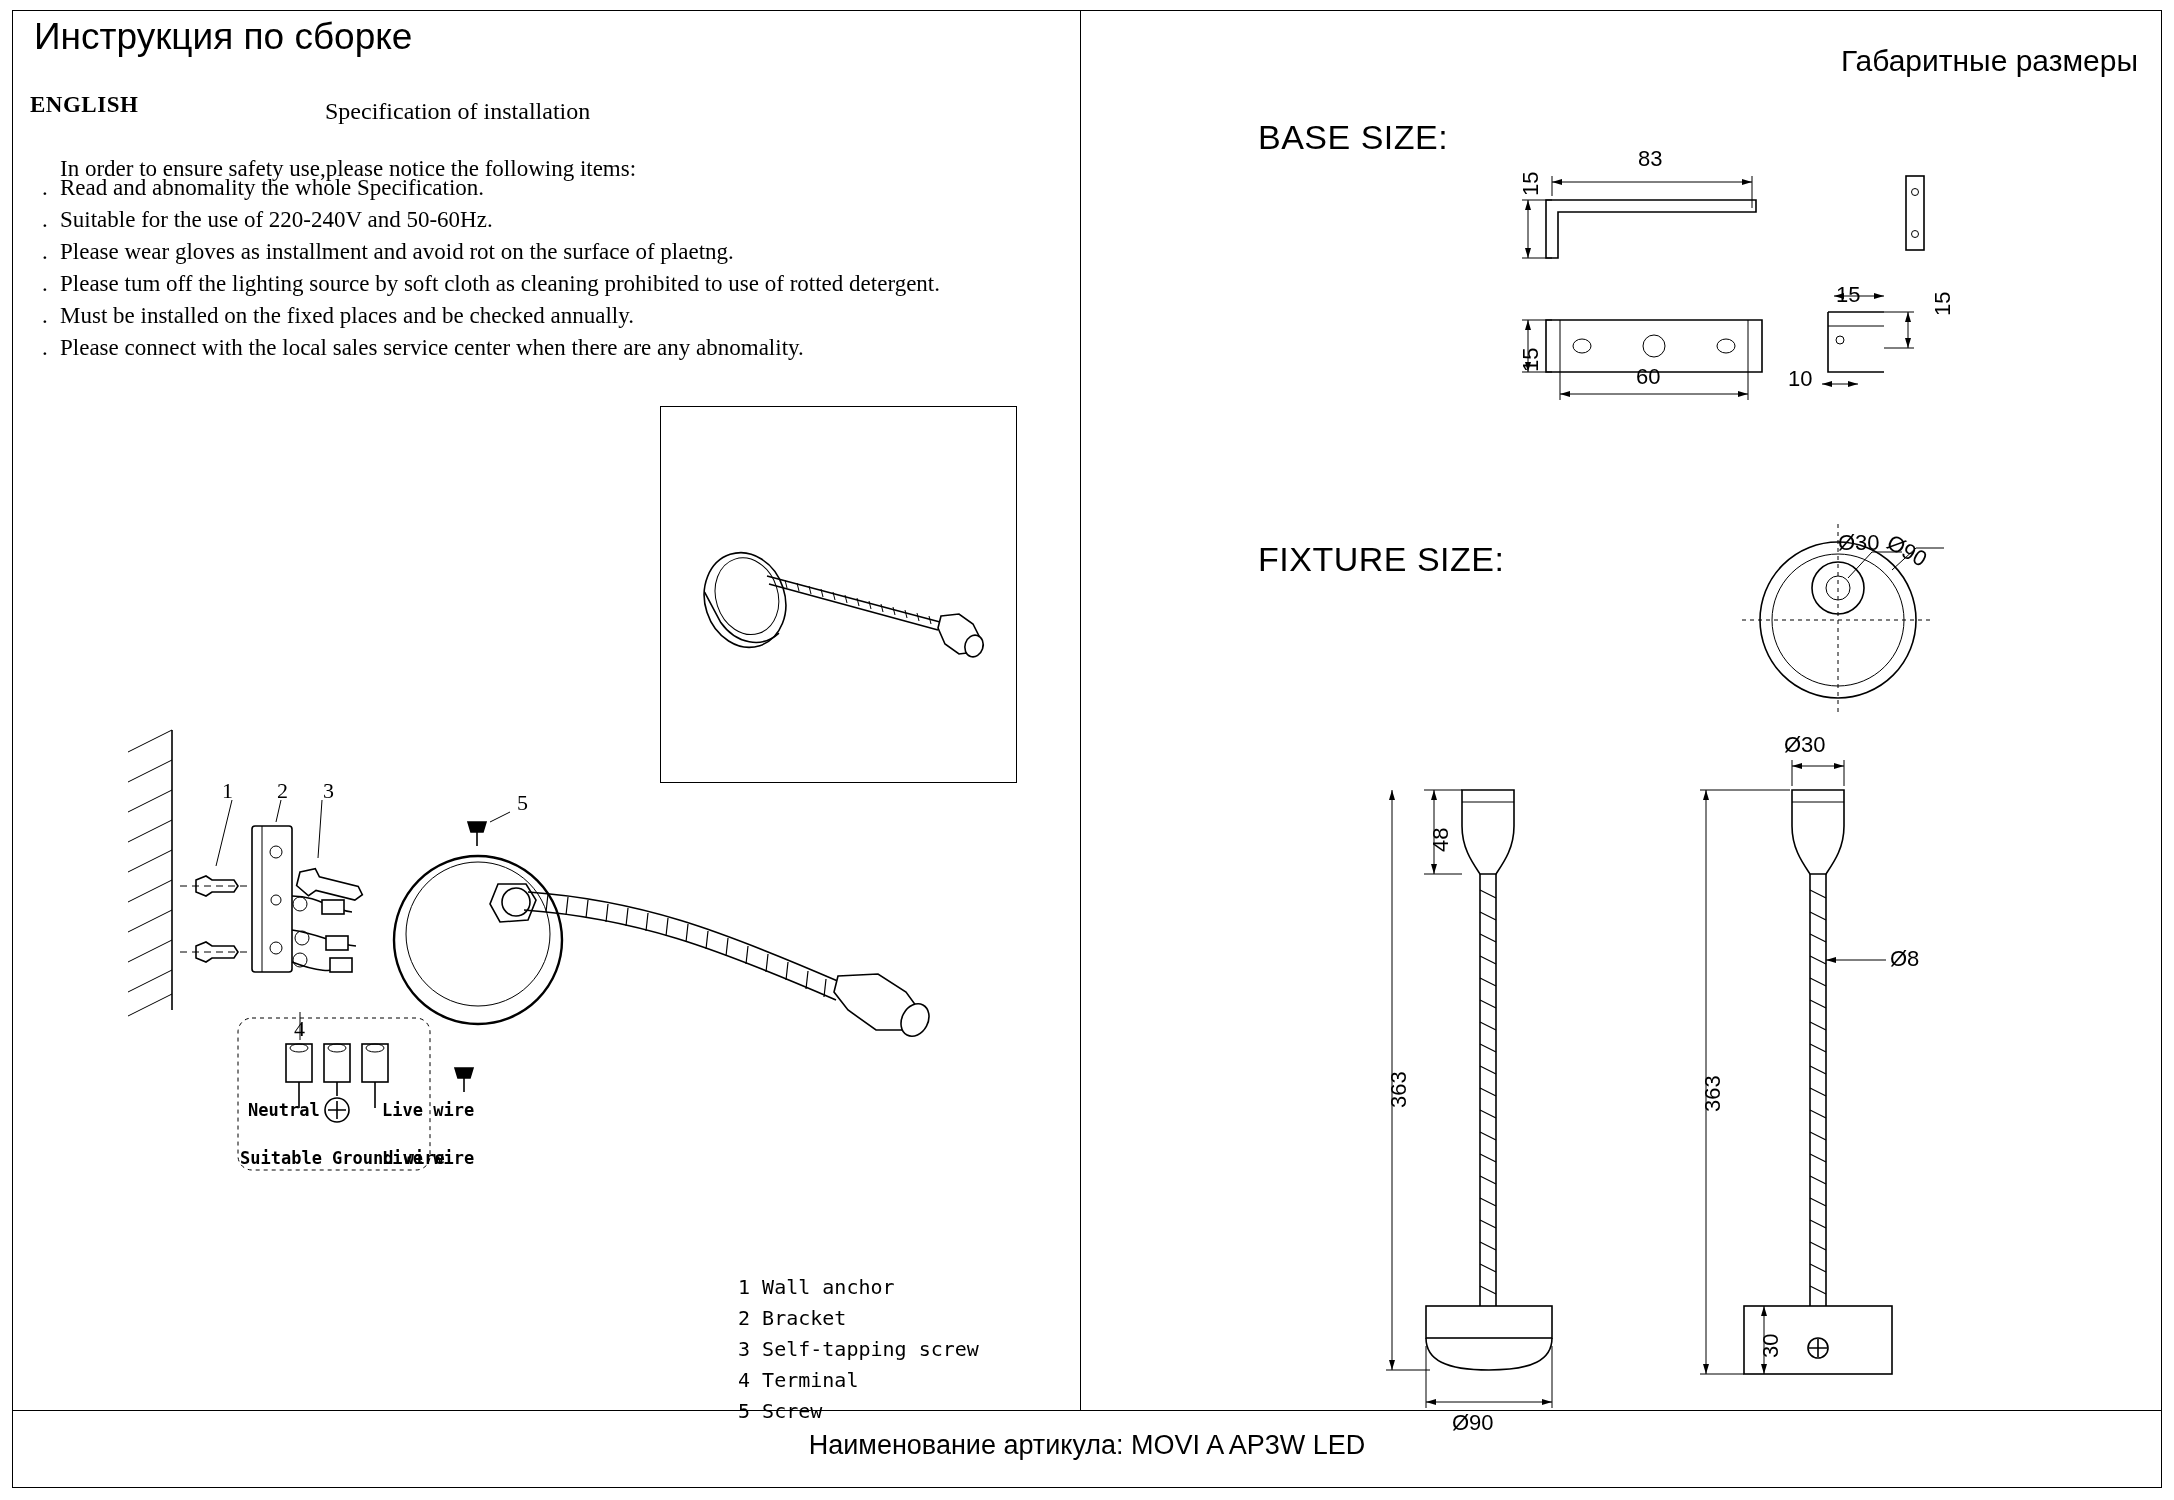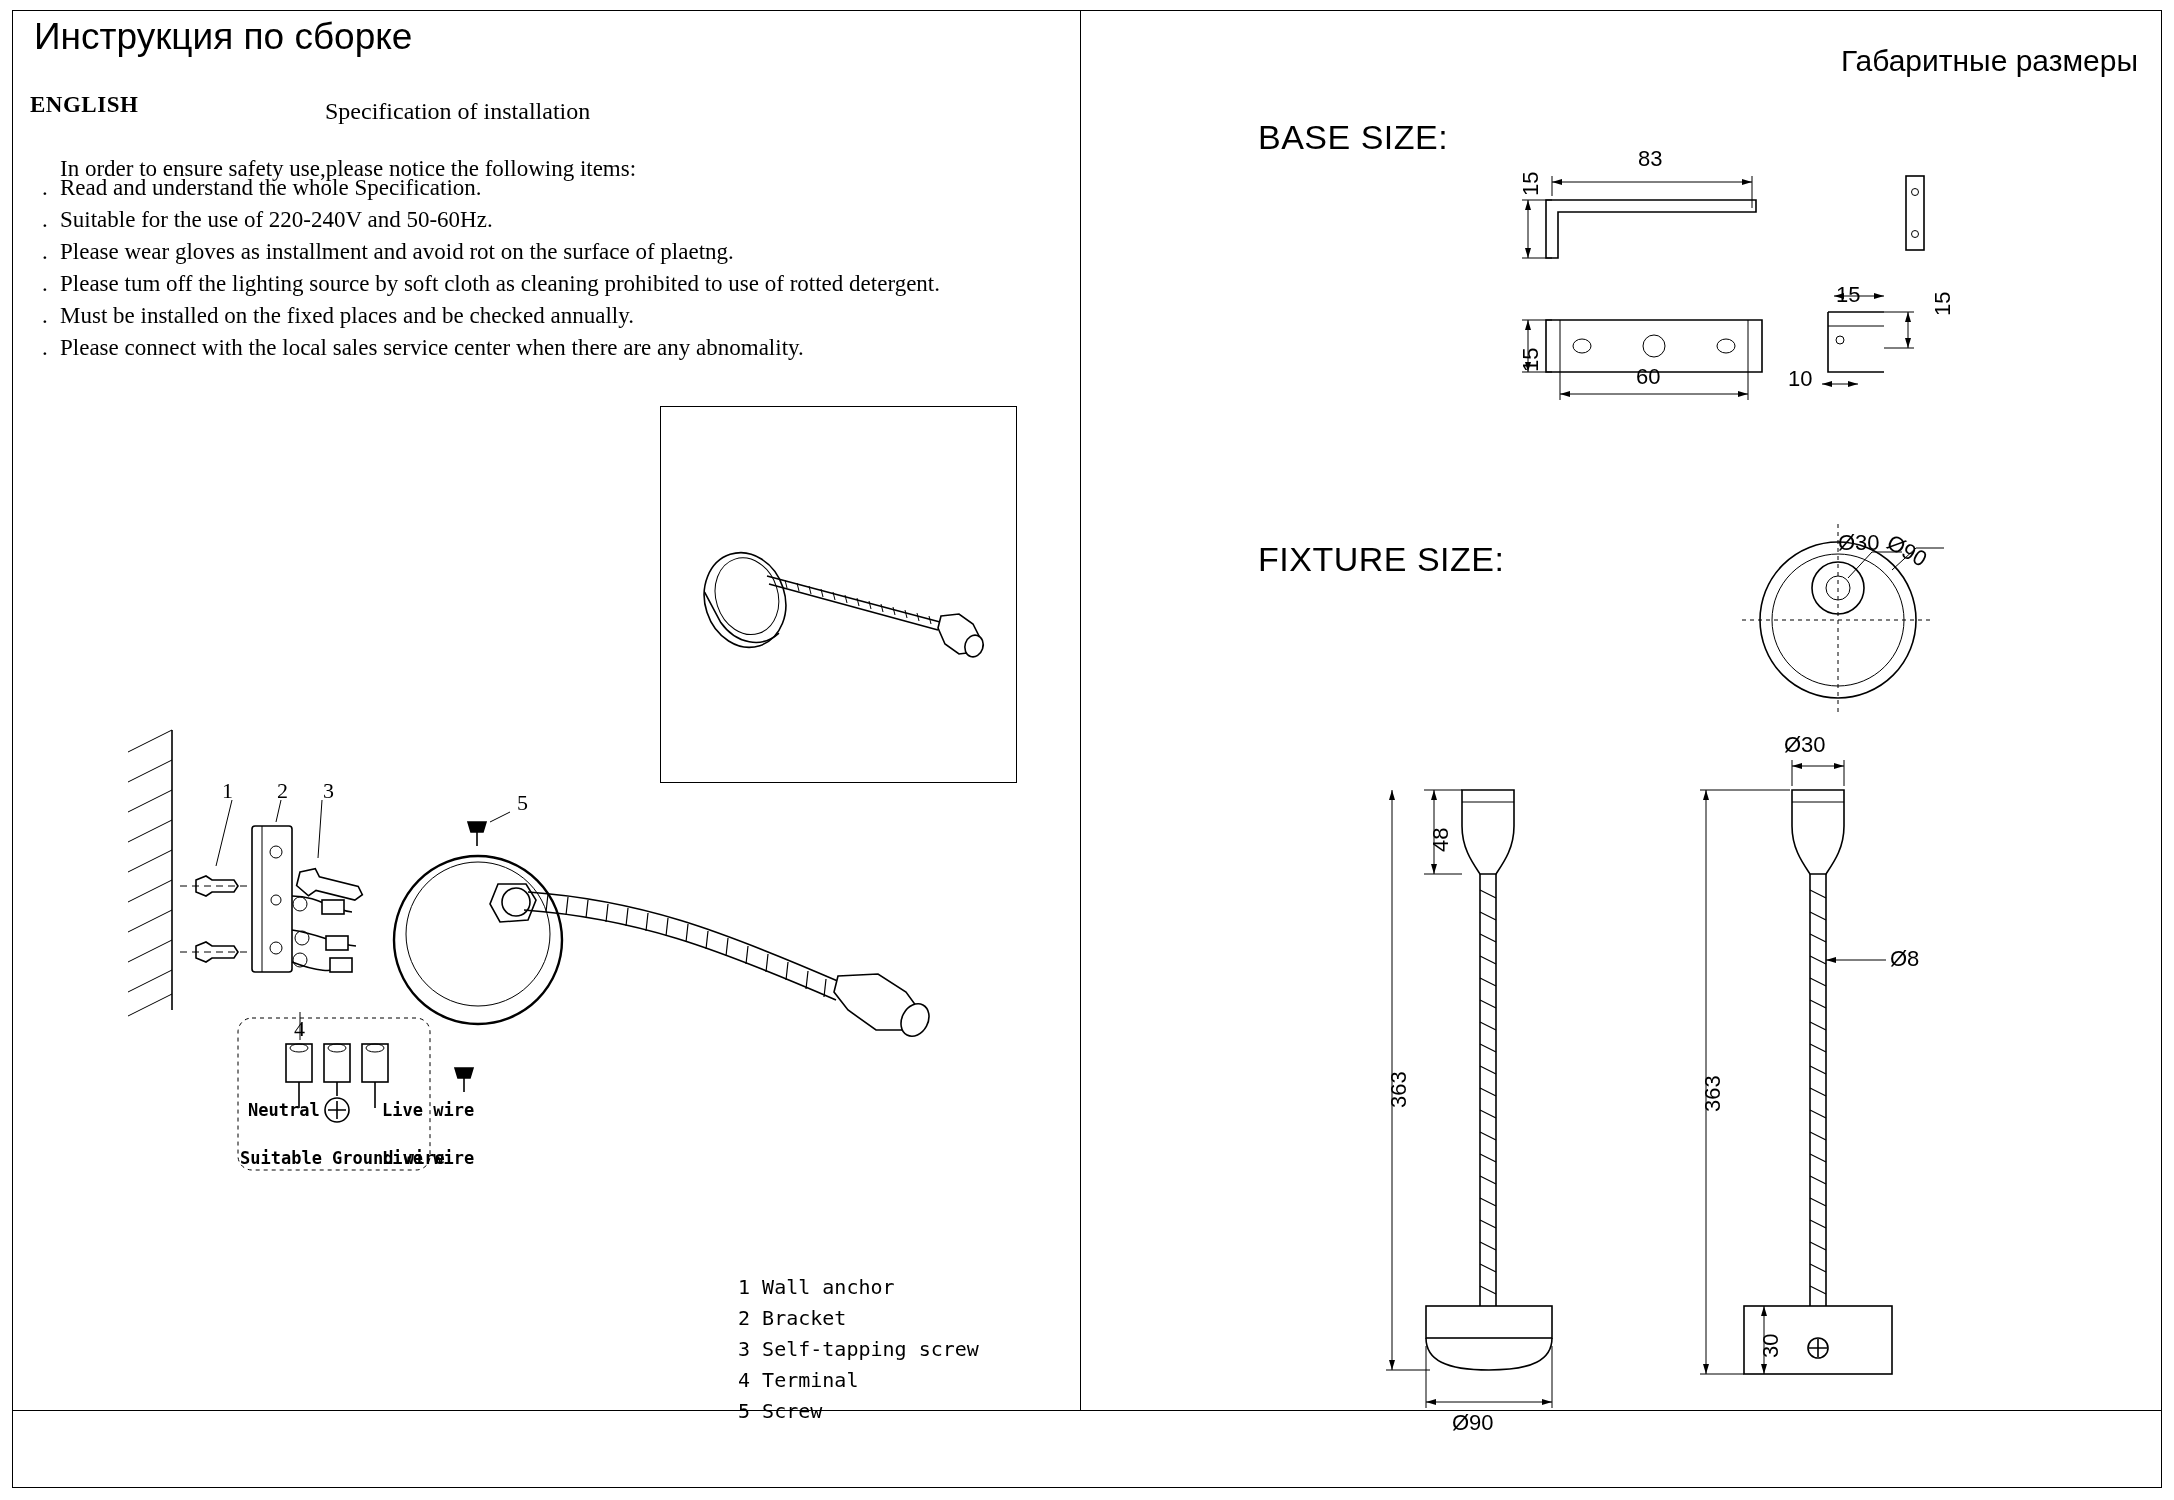--- a/index.html
+++ b/index.html
@@ -54,26 +54,27 @@
 <body>
 
 <div class="page">
 
   <div class="outer-border"></div>
   <div class="v-divider"></div>
   <div class="h-divider"></div>
 
   <div class="head-left">Инструкция по сборке</div>
   <div class="head-right">Габаритные размеры</div>
+  <div class="article-name">Наименование артикула: MOVI A AP3W LED</div>
 
   <div class="eng-title">ENGLISH</div>
   <div class="spec-title">Specification of installation</div>
   <div class="eng-intro">In order to ensure safety use,please notice the following items:</div>
   <div class="eng-list">
-    <div><span class="dot">.</span><span>Read and understand the whole Specification.</span></div>
+    <div><span class="dot">.</span><span>Read and abnomality the whole Specification.</span></div>
     <div><span class="dot">.</span><span>Suitable for the use of 220-240V and 50-60Hz.</span></div>
     <div><span class="dot">.</span><span>Please wear gloves as installment and avoid rot on the surface of plaetng.</span></div>
     <div><span class="dot">.</span><span>Please tum off the lighting source by soft cloth as cleaning prohibited to use of rotted detergent.</span></div>
     <div><span class="dot">.</span><span>Must be installed on the fixed places and be checked annually.</span></div>
     <div><span class="dot">.</span><span>Please connect with the local sales service center when there are any abnomality.</span></div>
   </div>
 
   <div class="inset"></div>
   <svg width="2174" height="1500">
 

